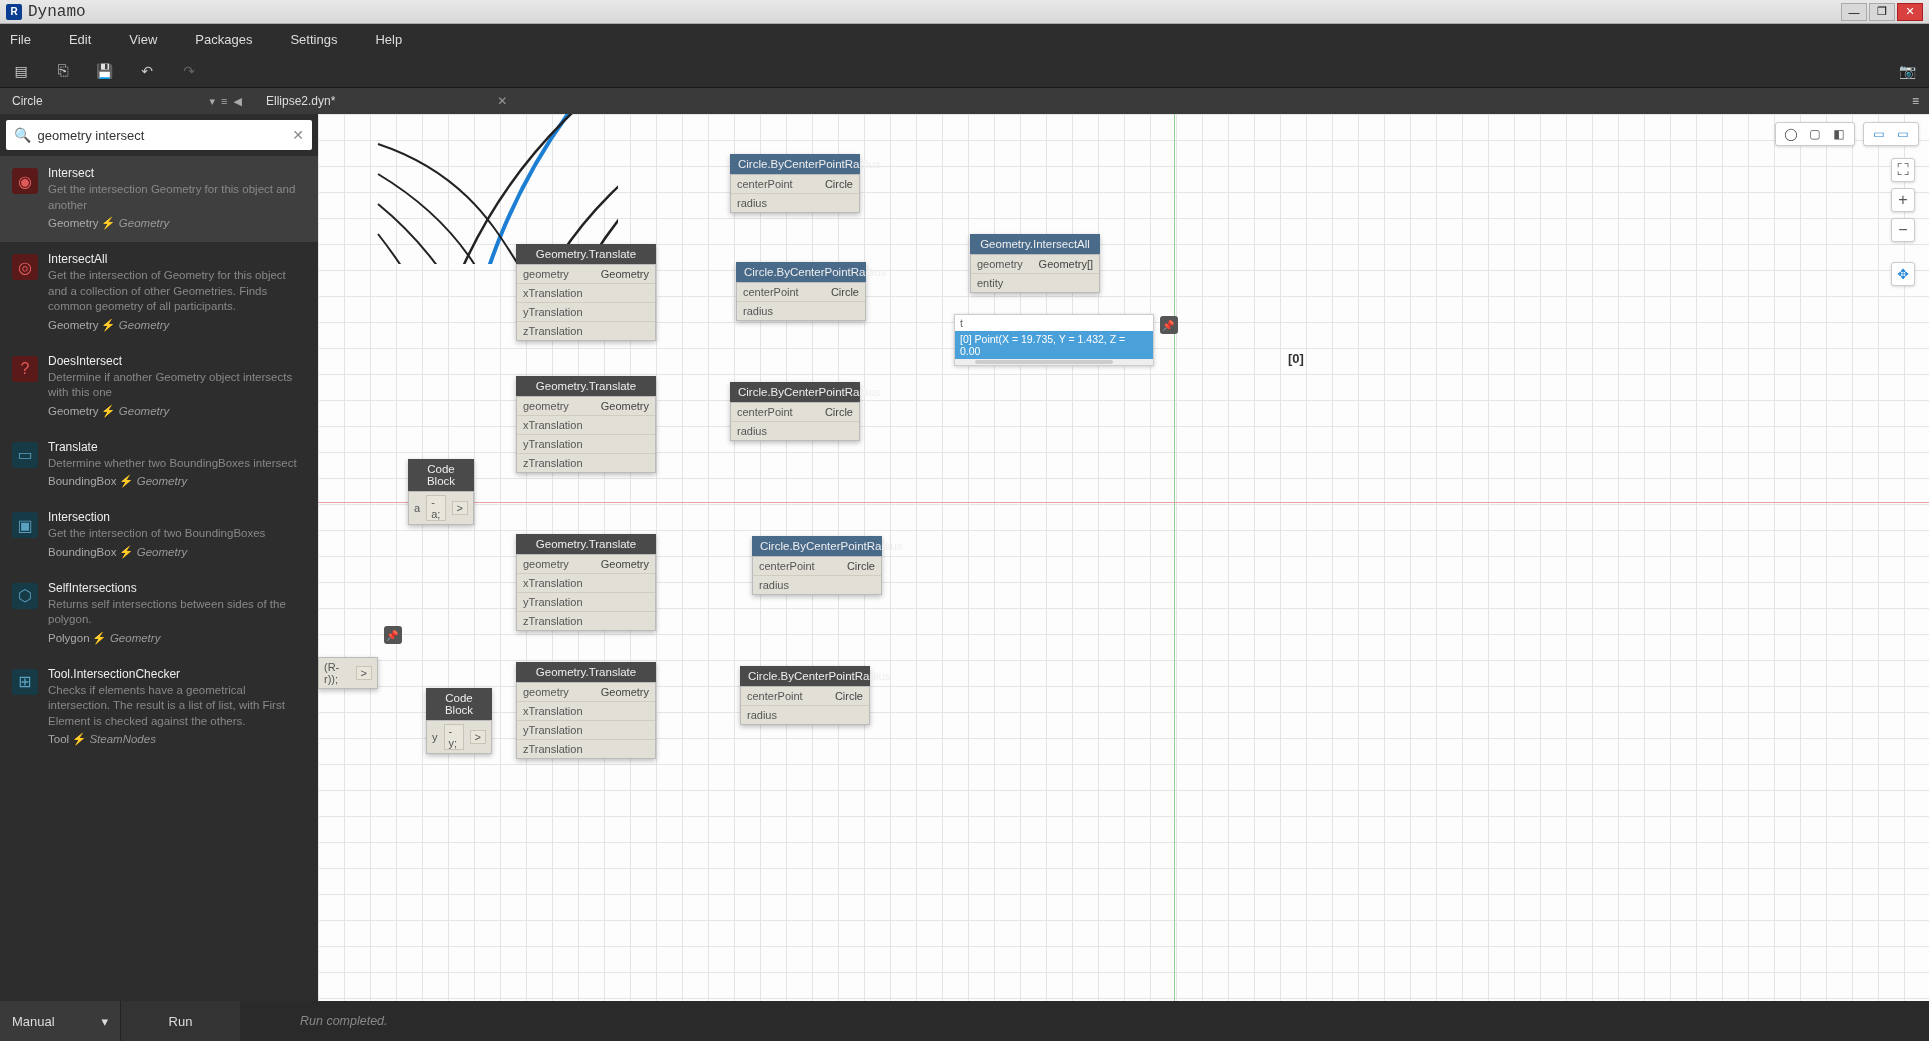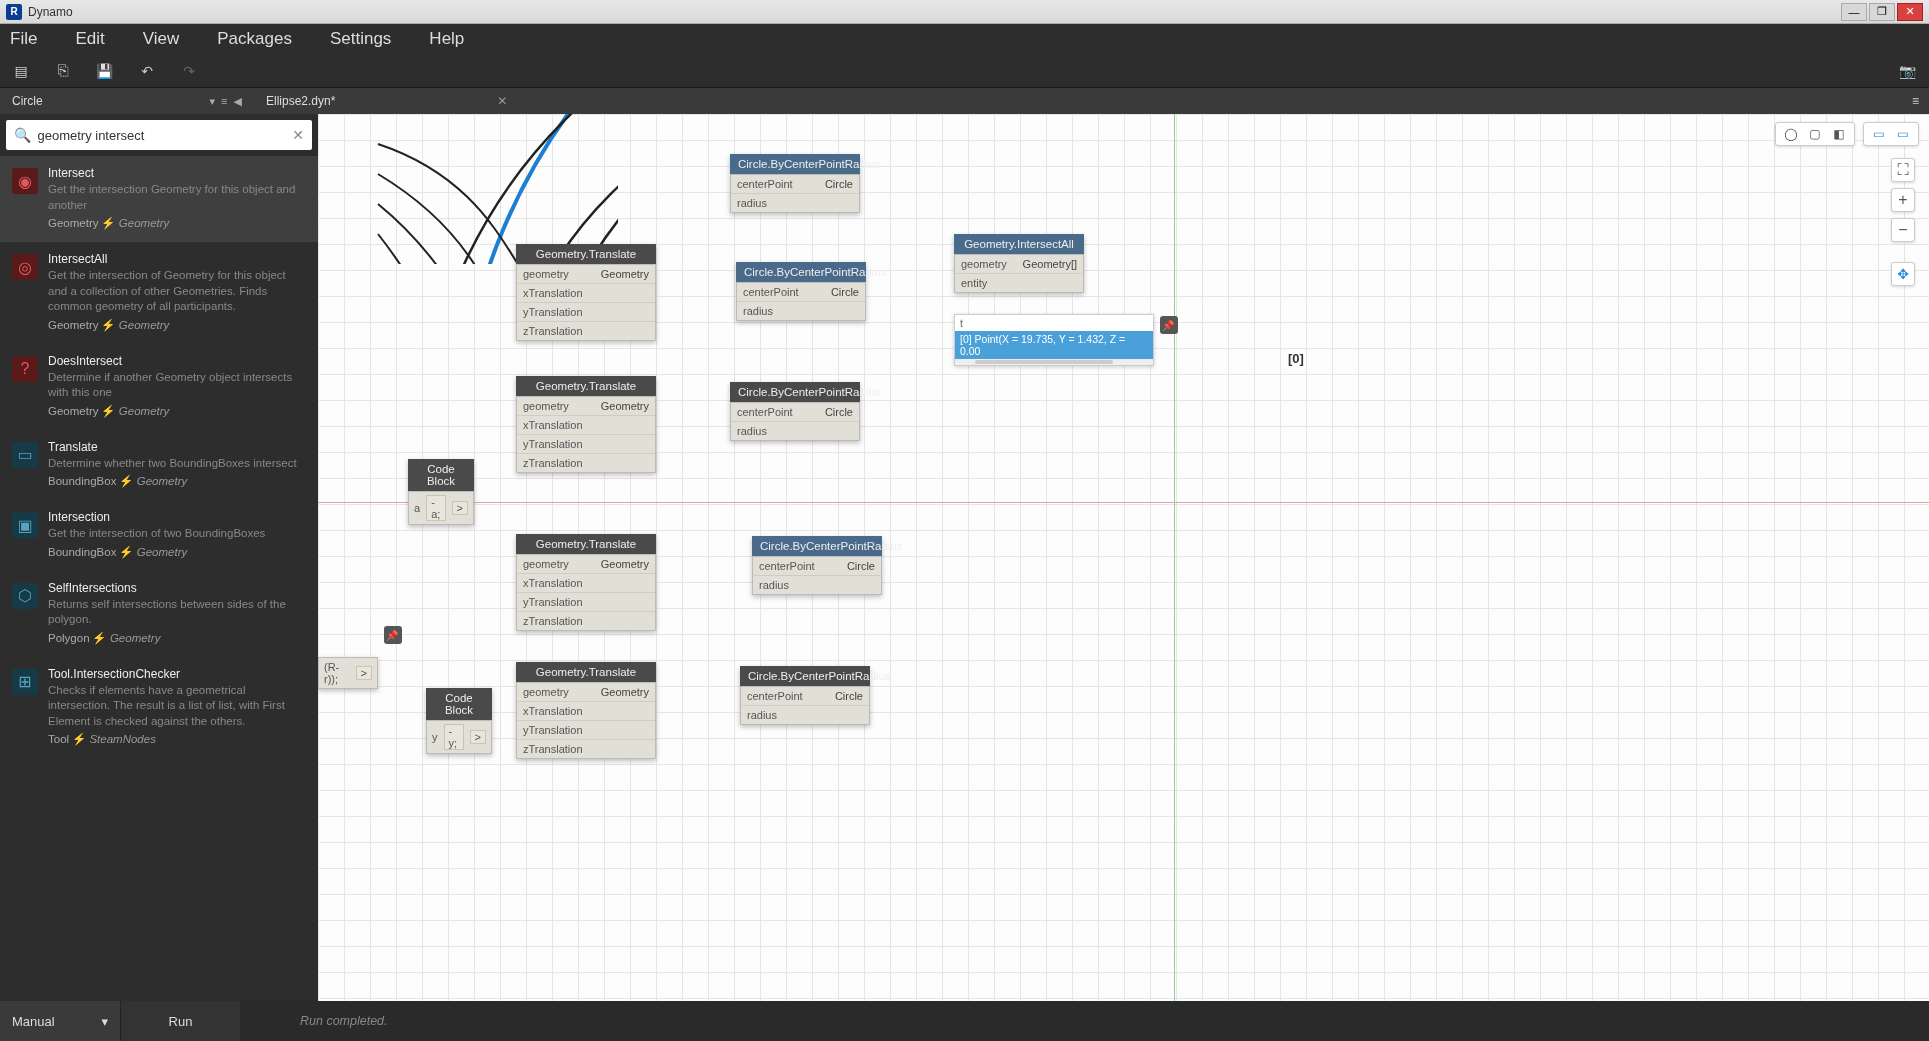--- a/index.html
+++ b/index.html
@@ -1,30 +1,30 @@
 <!DOCTYPE html>
 <html><head>
 <meta charset="utf-8">
 <style>
 * { box-sizing: border-box; margin: 0; padding: 0; font-family: "Segoe UI", Arial, sans-serif; }
 body { background: #2d2d2d; overflow: hidden; width: 1929px; height: 1041px; position: relative; }
 
 
 .titlebar { height: 24px; background: linear-gradient(#e8e8e8,#d8d8d8); display: flex; align-items: center; padding: 0 6px; border-bottom: 1px solid #aaa; }
 .titlebar .logo { width: 16px; height: 16px; background: #0b3d91; margin-right: 6px; border-radius: 2px; display:flex;align-items:center;justify-content:center;color:#fff;font-size:10px;font-weight:bold;}
-.titlebar .title { font-size: 12px; color: #333; }
+.titlebar .title { font-size: 16px; color: #333; font-family: Liberation Mono, monospace; }
 .winbtns { margin-left: auto; display: flex; gap: 2px; }
 .winbtn { width: 26px; height: 18px; display:flex;align-items:center;justify-content:center; font-size:11px; }
 .winbtn.min { background:#d8d8d8; border:1px solid #aaa; }
 .winbtn.max { background:#d8d8d8; border:1px solid #aaa; }
 .winbtn.close { background:#d94040; color:#fff; border:1px solid #aa2020; }
 
 
 .menubar { height: 30px; background: #2d2d2d; display: flex; align-items: center; padding: 0 10px; gap: 38px; }
-.menubar span { color: #ddd; font-size: 17px; cursor: pointer; }
+.menubar span { color: #ddd; font-size: 13px; cursor: pointer; }
 
 
 .toolbar { height: 34px; background: #2d2d2d; display: flex; align-items: center; padding: 0 10px; gap: 20px; border-bottom:1px solid #1a1a1a;}
 .tbtn { width: 22px; height: 22px; color:#ccc; display:flex;align-items:center;justify-content:center; font-size:14px; cursor:pointer;}
 .camera { margin-left:auto; }
 
 
 .librow { height: 26px; background:#3a3a3a; display:flex; align-items:center; color:#ddd; font-size:12px; }
 .librow .liblabel { padding:0 12px; flex:0 0 254px; display:flex; align-items:center; }
 .librow .liblabel .licons { margin-left:auto; display:flex; gap:6px; font-size:11px; color:#aaa; }
@@ -312,21 +312,21 @@
             <span>centerPoint</span>
             <span class="out">Circle</span>
           </div>
         <div class="nrow">
             <span>radius</span>
             <span></span>
           </div>
       </div>
     </div>
 
-    <div class="node sel" style="left:636px; top:120px; width:130px;">
+    <div class="node sel" style="left:652px; top:120px; width:130px;">
       <div class="nhead">Geometry.IntersectAll</div>
       <div class="nbody">
         <div class="nrow">
             <span>geometry</span>
             <span class="out">Geometry[]</span>
           </div>
         <div class="nrow">
             <span>entity</span>
             <span></span>
           </div>

